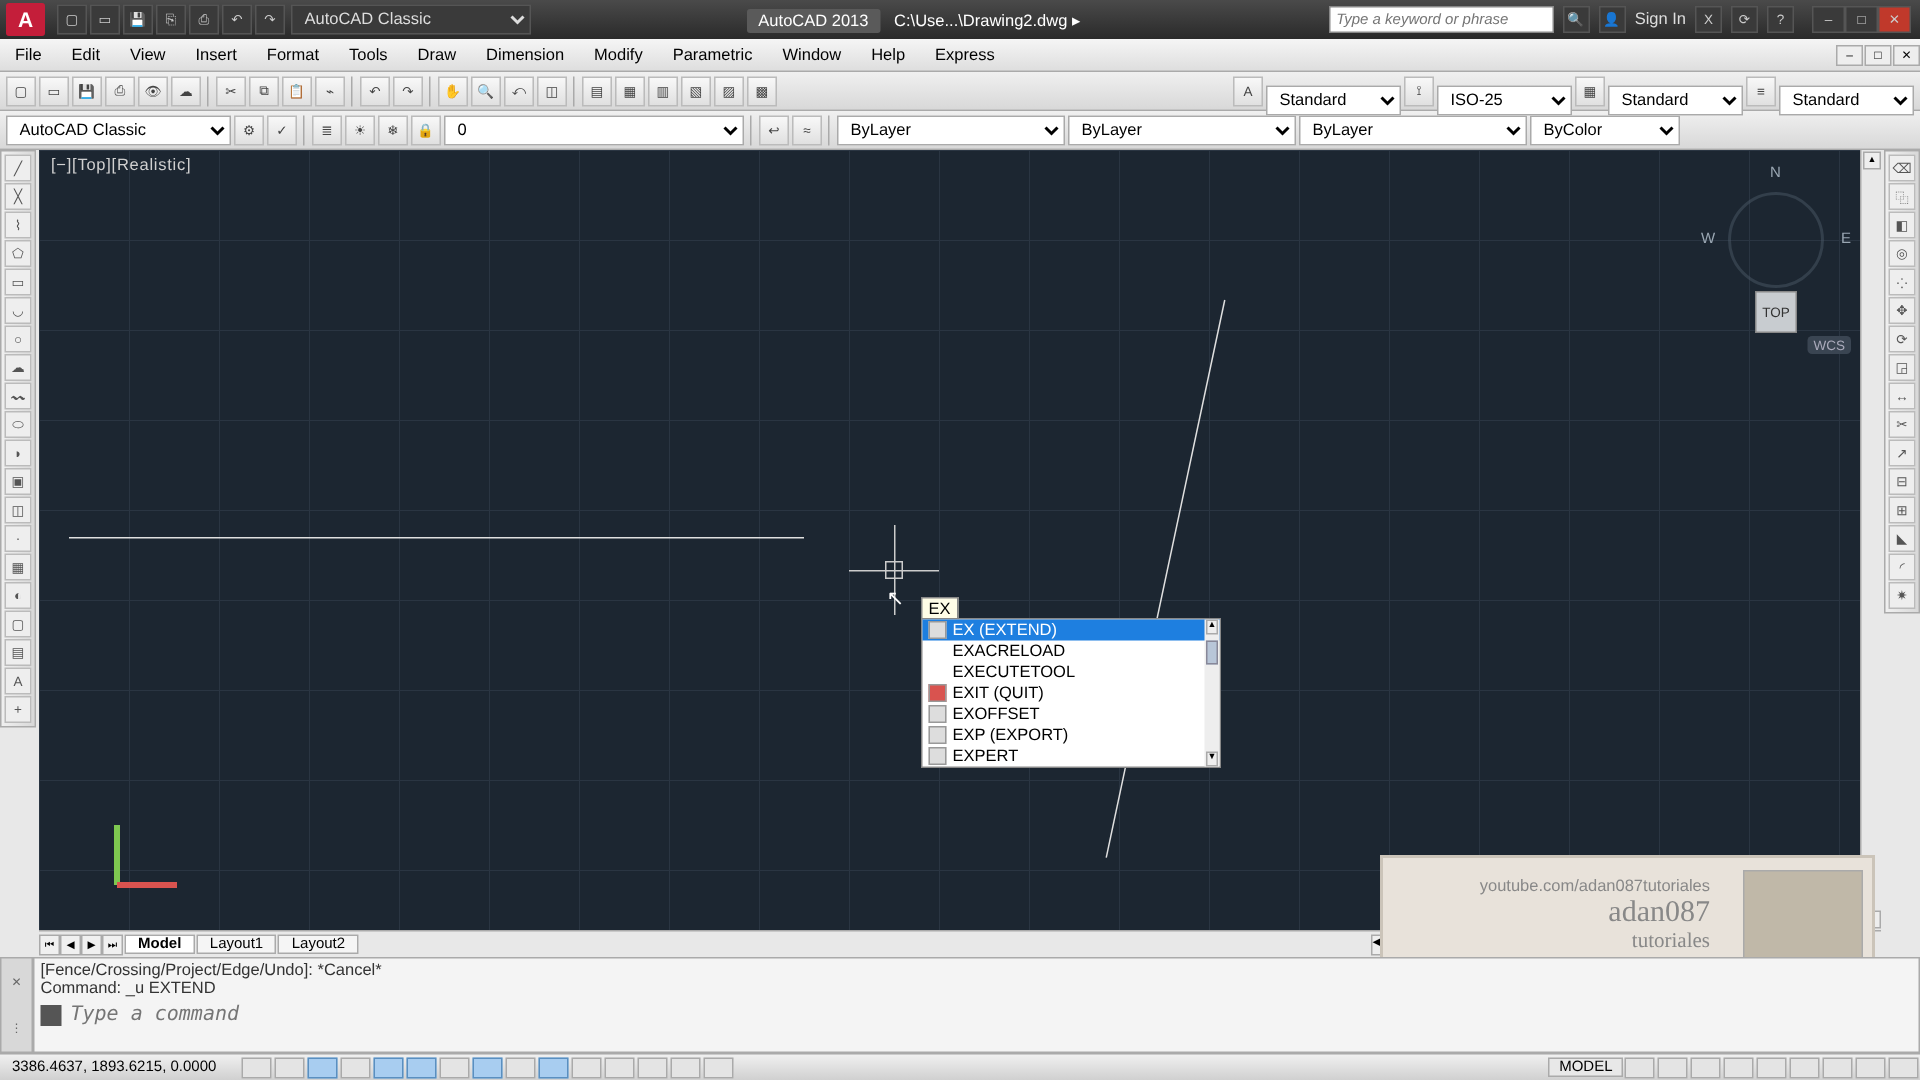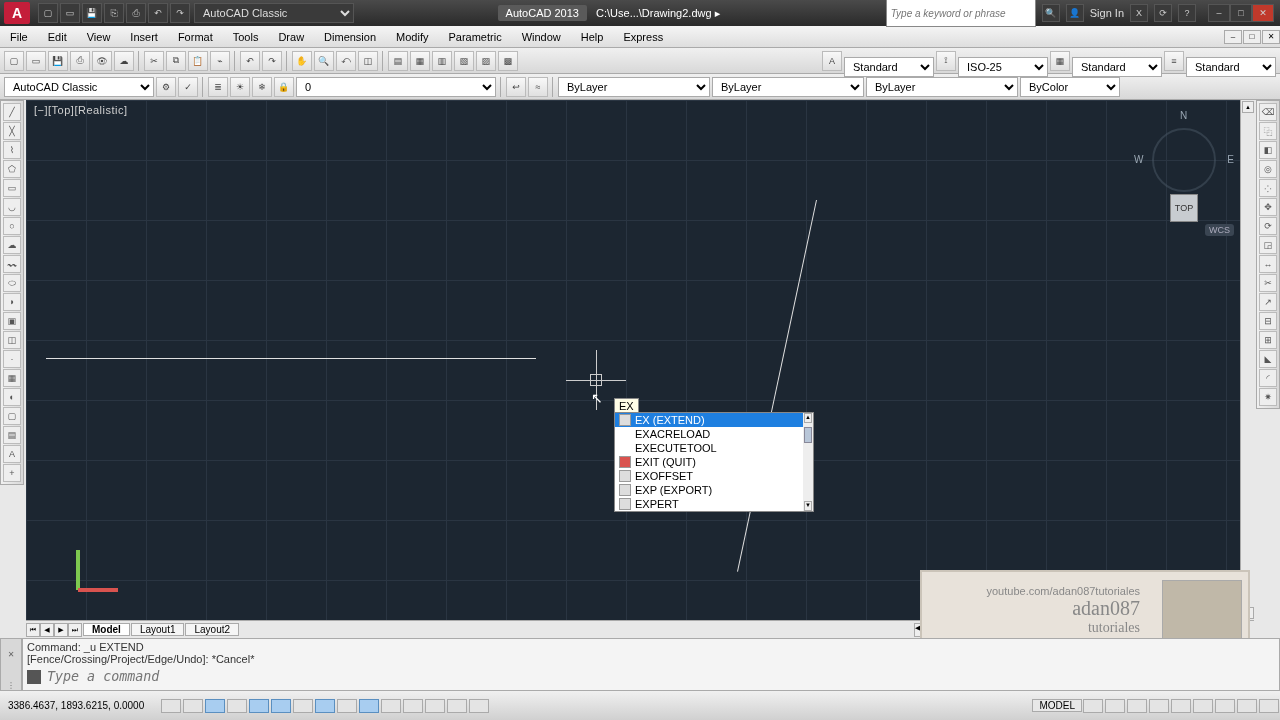--- a/index.html
+++ b/index.html
@@ -6,21 +6,21 @@
 body { width: 1280px; height: 720px; overflow: hidden; background: #e8e8e8; position: relative; font-size: 11px; }
 
 
 .titlebar { height: 26px; background: linear-gradient(#4a4a4a, #2a2a2a); display: flex; align-items: center; color: #ddd; }
 .app-icon { width: 26px; height: 22px; background: #c41e3a; margin: 0 4px; border-radius: 2px; display: flex; align-items: center; justify-content: center; color: #fff; font-weight: bold; font-size: 14px; }
 .qat { display: flex; gap: 2px; padding: 0 4px; }
 .qat button { width: 20px; height: 20px; background: #3a3a3a; border: 1px solid #555; color: #ccc; font-size: 9px; cursor: pointer; }
 .ws-selector { background: #3a3a3a; color: #ddd; border: 1px solid #555; height: 20px; font-size: 11px; padding: 0 4px; width: 160px; }
 .app-title-center { flex: 1; text-align: center; font-size: 11px; color: #fff; }
 .app-title-center .app-name { background: #5a5a5a; padding: 2px 8px; border-radius: 2px; margin-right: 6px; }
-.search-box { width: 150px; height: 28px; background: #fff; border: 1px solid #888; font-style: italic; color: #888; padding: 0 4px; font-size: 10px; margin-left: 22px; }
+.search-box { width: 150px; height: 18px; background: #fff; border: 1px solid #888; font-style: italic; color: #888; padding: 0 4px; font-size: 10px; margin-left: 22px; }
 .title-right { display: flex; gap: 6px; align-items: center; padding: 0 6px; }
 .title-right button { width: 18px; height: 18px; background: #3a3a3a; border: 1px solid #555; color: #ccc; font-size: 9px; }
 .signin { color: #ddd; font-size: 11px; }
 .win-buttons { display: flex; margin-left: 6px; }
 .win-buttons button { width: 22px; height: 18px; background: #3a3a3a; border: 1px solid #555; color: #ccc; }
 .win-buttons button.close { background: #c0392b; }
 
 
 .menubar { height: 22px; background: linear-gradient(#f5f5f5, #dedede); border-bottom: 1px solid #aaa; display: flex; align-items: center; }
 .menubar .mbtn { padding: 2px 10px; cursor: pointer; }
@@ -96,21 +96,21 @@
 
 .cmd-area { position:absolute; left:0; right:0; bottom:18px; height:64px; display:flex; }
 .cmd-handle { width:22px; background:#d8d8d8; border:1px solid #aaa; display:flex; flex-direction:column; }
 .cmd-handle button { flex:1; border:none; background:transparent; font-size:8px; color:#666; }
 .cmd-text { flex:1; background:#f4f4f4; border:1px solid #aaa; padding:2px 4px; font-family:Consolas,monospace; font-size:11px; color:#333; overflow:hidden; }
 .cmd-input-row { display:flex; align-items:center; margin-top:4px; }
 .cmd-input-row .prompt-icon { width:14px; height:14px; background:#555; margin-right:6px; }
 .cmd-input-row input { flex:1; border:none; background:transparent; font-style:italic; color:#888; font-family:Consolas,monospace; }
 
 
-.statusbar { position:absolute; left:0; right:0; bottom:0; height:30px; background: linear-gradient(#f0f0f0,#d0d0d0); border-top:1px solid #aaa; display:flex; align-items:center; font-size:10px; }
+.statusbar { position:absolute; left:0; right:0; bottom:0; height:18px; background: linear-gradient(#f0f0f0,#d0d0d0); border-top:1px solid #aaa; display:flex; align-items:center; font-size:10px; }
 .statusbar .coords { padding:0 8px; min-width:160px; }
 .statusbar .sb-btn { width:20px; height:14px; border:1px solid #aaa; background:#e4e4e4; margin:0 1px; font-size:7px; }
 .statusbar .sb-btn.active { background:#a8cdf0; border-color:#5a8fc0; }
 .statusbar .spacer { flex:1; }
 .statusbar .model-btn { padding:0 6px; border:1px solid #aaa; background:#e8e8e8; }
 
 
 .overlay-video { position:absolute; right:30px; bottom:70px; width:330px; height:80px; background:#e8e2da; border:2px solid #cbc4b9; display:flex; align-items:center; padding:6px; }
 .overlay-video .txt { flex:1; color:#888; text-align:right; padding-right:22px; }
 .overlay-video .eye { width:80px; height:60px; background:#c0b8a8; border:1px solid #aaa; }
@@ -374,22 +374,22 @@
   </div>
   <div class="eye"></div>
 </div>
 
 <div class="cmd-area">
   <div class="cmd-handle">
     <button>✕</button>
     <button>⋮</button>
   </div>
   <div class="cmd-text">
+    <div>[Fence/Crossing/Project/Edge/Undo]: *Cancel*</div>
     <div>Command: _u EXTEND</div>
-    <div>[Fence/Crossing/Project/Edge/Undo]: *Cancel*</div>
     <div class="cmd-input-row">
       <div class="prompt-icon"></div>
       <input placeholder="Type a command" style="">
     </div>
   </div>
 </div>
 
 <div class="statusbar">
   <div class="coords">3386.4637, 1893.6215, 0.0000</div>
   <button class="sb-btn"></button>

